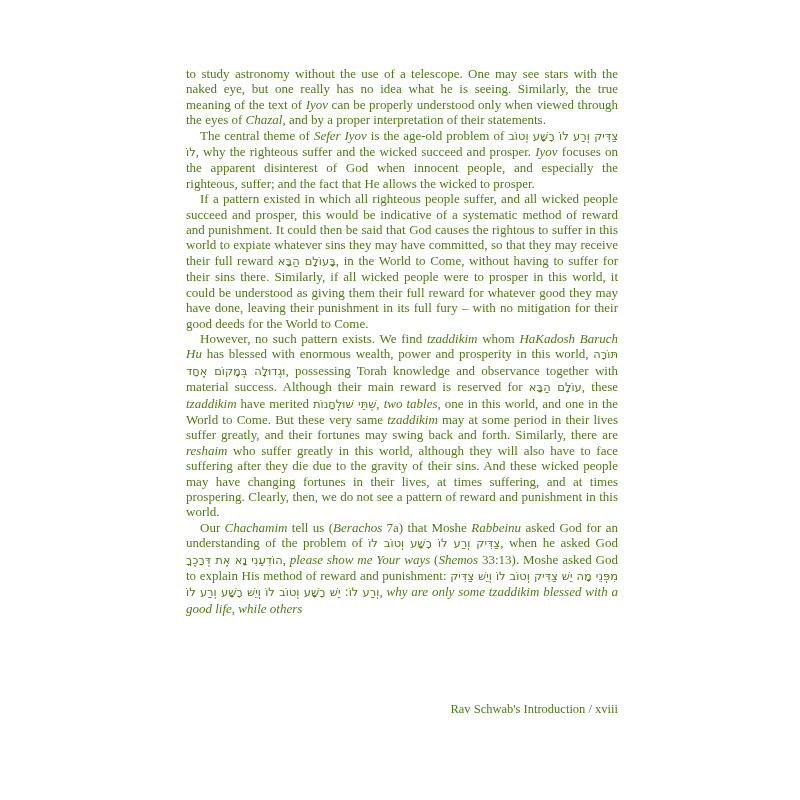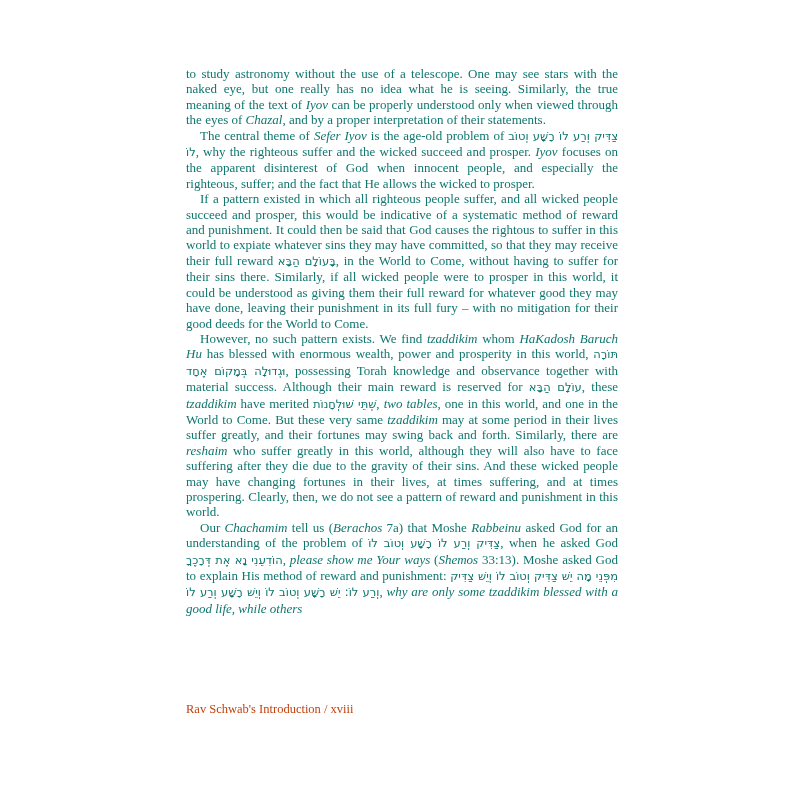--- a/index.html
+++ b/index.html
@@ -40,31 +40,31 @@
     font-style: normal;
     font-size: 11.5px;
     direction: rtl;
     unicode-bidi: isolate;
   }
   .footer {
     position: absolute;
     left: 186px;
     top: 702px;
     width: 432px;
-    text-align: left;
-    color: #c2410c;
+    text-align: right;
+    color: #4d7c0f;
     font-size: 12.5px;
     line-height: 15px;
   }
 </style>
 </head>
 <body>
 
 <div class="page">
-  <div class="text-block" style="color: #0f766e;">
+  <div class="text-block" style="color: #4d7c0f;">
       <p class="para no-indent"><span class="normal">to study astronomy without the use of a telescope. One may see stars with the naked eye, but one really has no idea what he is seeing. Similarly, the true meaning of the text of </span><span class="italic">Iyov</span><span class="normal"> can be properly understood only when viewed through the eyes of </span><span class="italic">Chazal</span><span class="normal">, and by a proper interpretation of their statements.</span></p>
       <p class="para"><span class="normal">The central theme of </span><span class="italic">Sefer Iyov</span><span class="normal"> is the age-old problem of </span><span class="hebrew" dir="rtl">צַדִּיק וְרַע לוֹ רָשָׁע וְטוֹב לוֹ</span><span class="normal">, why the righteous suffer and the wicked succeed and prosper. </span><span class="italic">Iyov</span><span class="normal"> focuses on the apparent disinterest of God when innocent people, and especially the righteous, suffer; and the fact that He allows the wicked to prosper.</span></p>
       <p class="para"><span class="normal">If a pattern existed in which all righteous people suffer, and all wicked people succeed and prosper, this would be indicative of a systematic method of reward and punishment. It could then be said that God causes the rightous to suffer in this world to expiate whatever sins they may have committed, so that they may receive their full reward </span><span class="hebrew" dir="rtl">בָּעוֹלָם הַבָּא</span><span class="normal">, in the World to Come, without having to suffer for their sins there. Similarly, if all wicked people were to prosper in this world, it could be understood as giving them their full reward for whatever good they may have done, leaving their punishment in its full fury – with no mitigation for their good deeds for the World to Come.</span></p>
       <p class="para"><span class="normal">However, no such pattern exists. We find </span><span class="italic">tzaddikim</span><span class="normal"> whom </span><span class="italic">HaKadosh Baruch Hu</span><span class="normal"> has blessed with enormous wealth, power and prosperity in this world, </span><span class="hebrew" dir="rtl">תּוֹרָה וּגְדוּלָה בְּמָקוֹם אֶחָד</span><span class="normal">, possessing Torah knowledge and observance together with material success. Although their main reward is reserved for </span><span class="hebrew" dir="rtl">עוֹלָם הַבָּא</span><span class="normal">, these </span><span class="italic">tzaddikim</span><span class="normal"> have merited </span><span class="hebrew" dir="rtl">שְׁתֵּי שׁוּלְחָנוֹת</span><span class="normal">, </span><span class="italic">two tables</span><span class="normal">, one in this world, and one in the World to Come. But these very same </span><span class="italic">tzaddikim</span><span class="normal"> may at some period in their lives suffer greatly, and their fortunes may swing back and forth. Similarly, there are </span><span class="italic">reshaim</span><span class="normal"> who suffer greatly in this world, although they will also have to face suffering after they die due to the gravity of their sins. And these wicked people may have changing fortunes in their lives, at times suffering, and at times prospering. Clearly, then, we do not see a pattern of reward and punishment in this world.</span></p>
       <p class="para"><span class="normal">Our </span><span class="italic">Chachamim</span><span class="normal"> tell us (</span><span class="italic">Berachos</span><span class="normal"> 7a) that Moshe </span><span class="italic">Rabbeinu</span><span class="normal"> asked God for an understanding of the problem of </span><span class="hebrew" dir="rtl">צַדִּיק וְרַע לוֹ רָשָׁע וְטוֹב לוֹ</span><span class="normal">, when he asked God </span><span class="hebrew" dir="rtl">הוֹדִעֵנִי נָא אֶת דְּרָכֶךָ</span><span class="normal">, </span><span class="italic">please show me Your ways</span><span class="normal"> (</span><span class="italic">Shemos</span><span class="normal"> 33:13). Moshe asked God to explain His method of reward and punishment: </span><span class="hebrew" dir="rtl">מִפְּנֵי מָה יֵשׁ צַדִּיק וְטוֹב לוֹ וְיֵשׁ צַדִּיק וְרַע לוֹ: יֵשׁ רָשָׁע וְטוֹב לוֹ וְיֵשׁ רָשָׁע וְרַע לוֹ</span><span class="normal">, </span><span class="italic">why are only some tzaddikim blessed with a good life, while others</span></p>
     </div>
   <div class="footer">Rav Schwab's Introduction / xviii</div>
 </div>
 
 </body></html>

